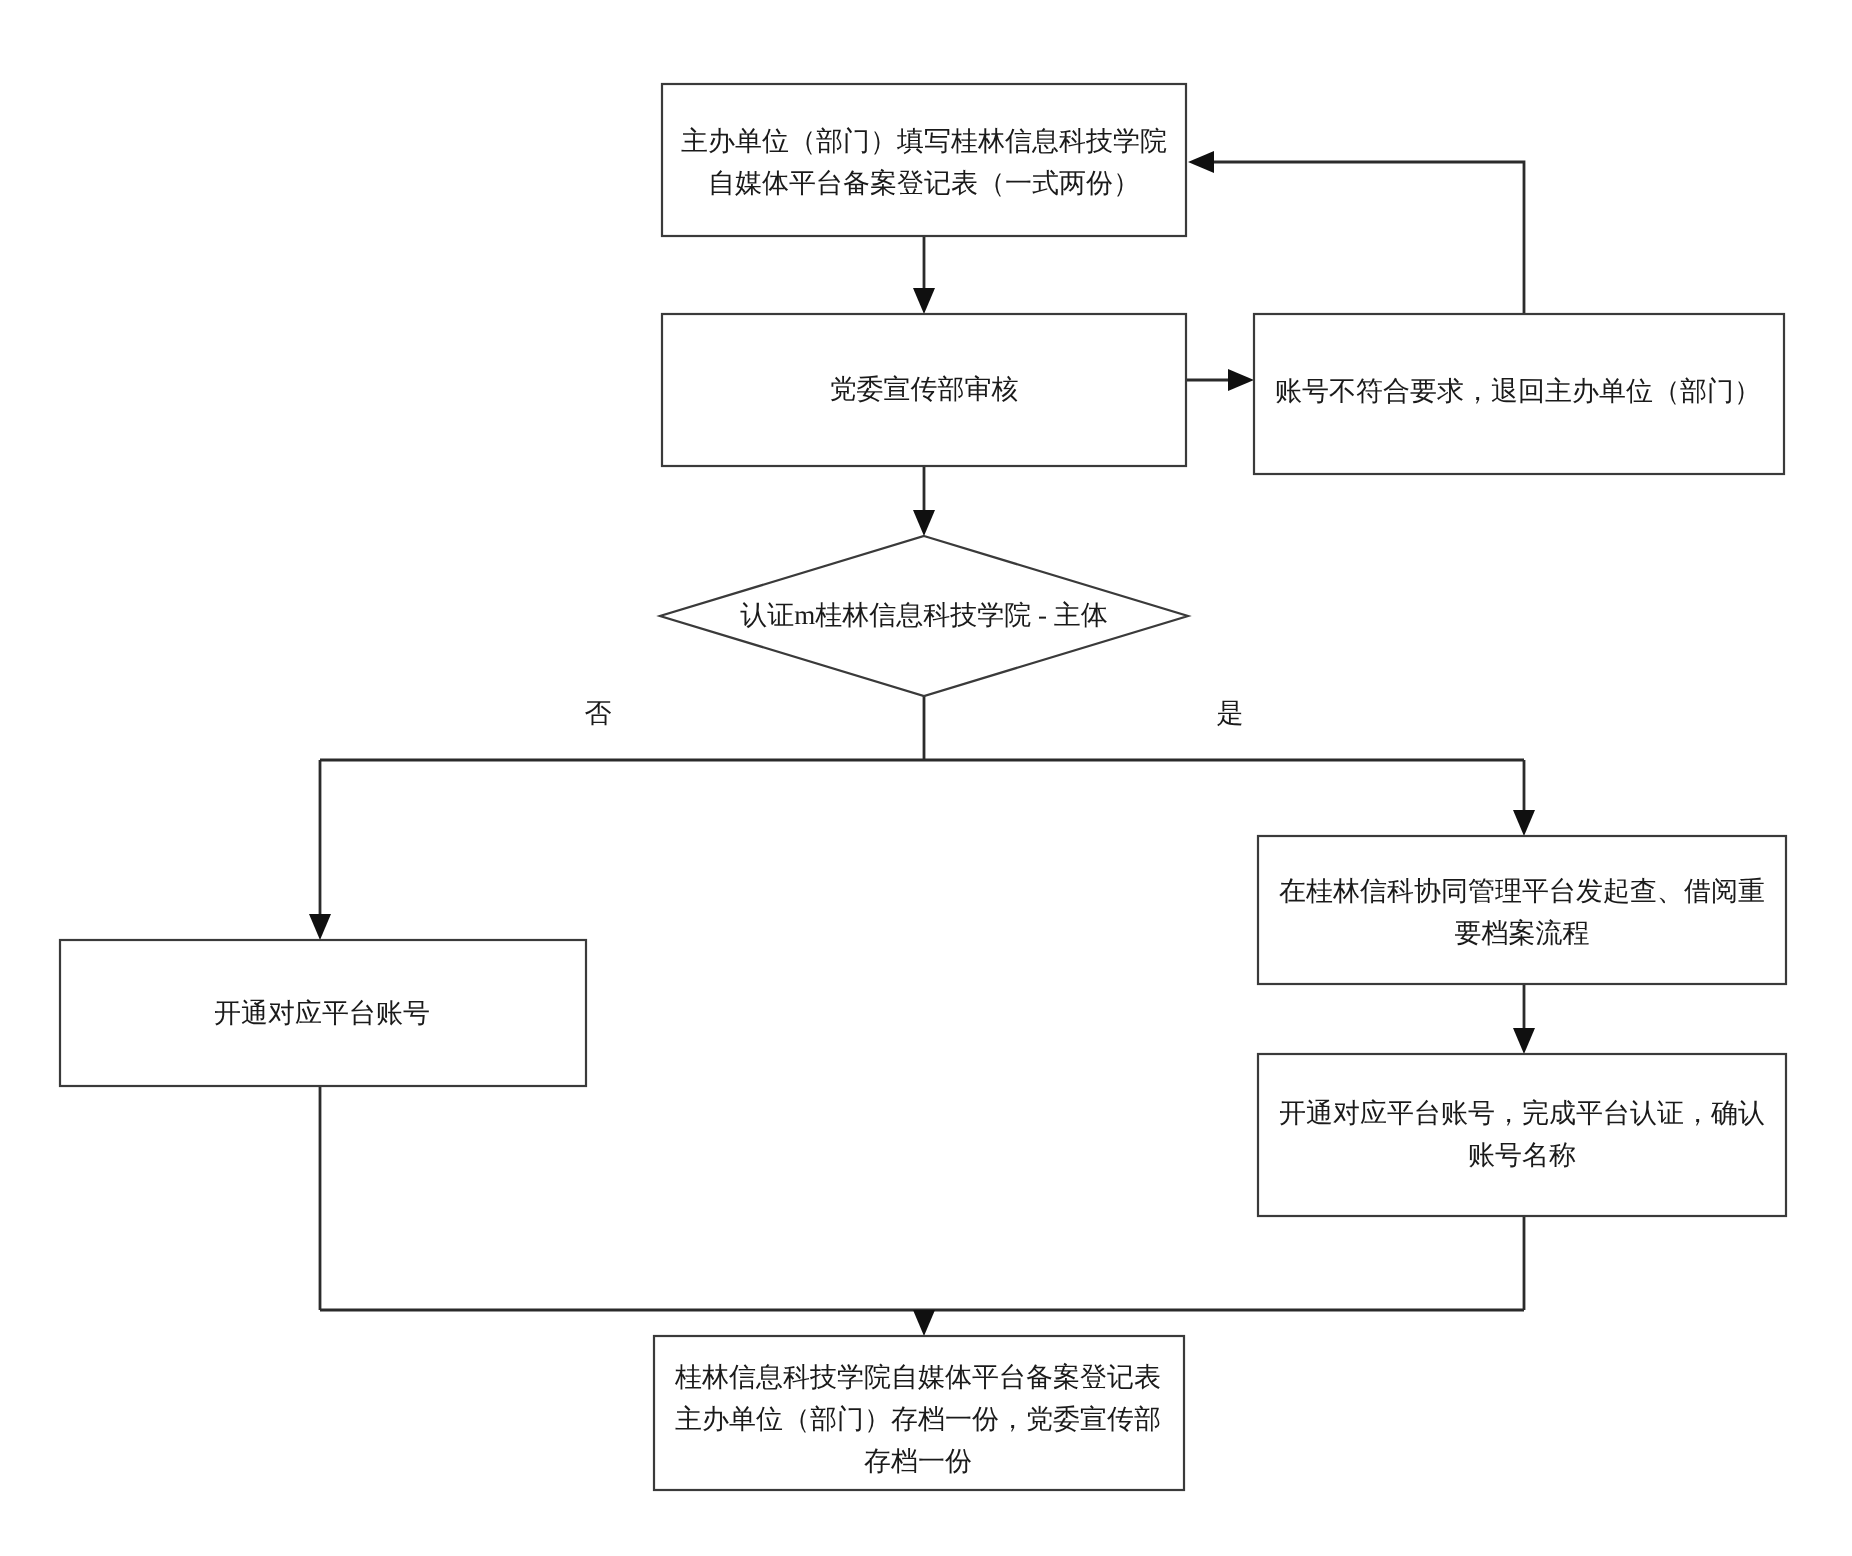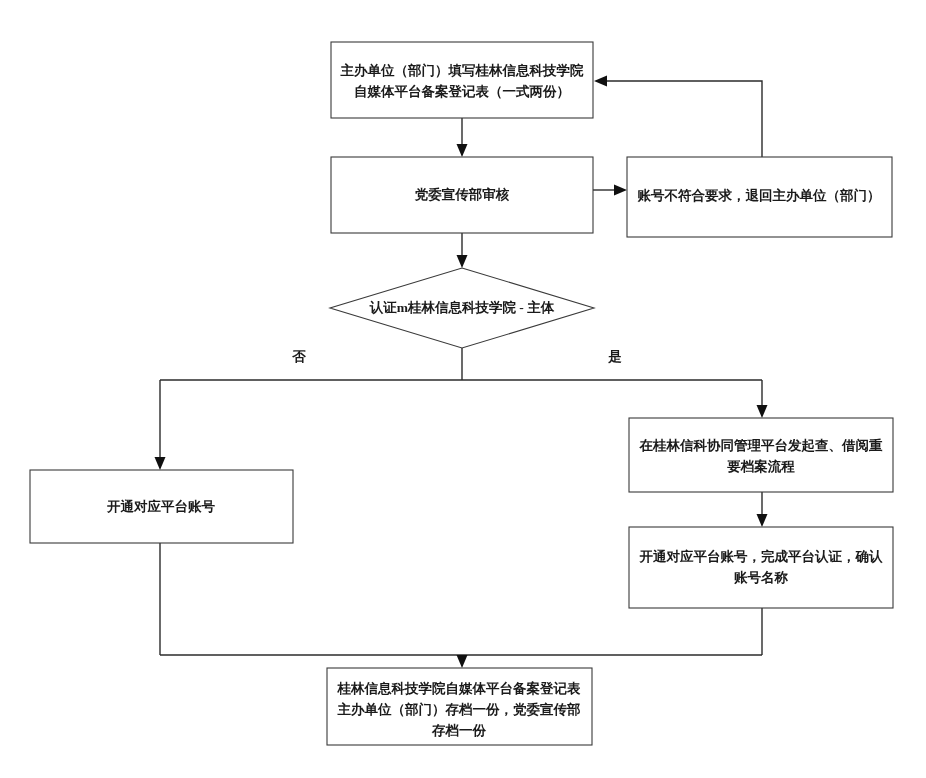--- a/index.html
+++ b/index.html
@@ -11,21 +11,20 @@
     width: 926px;
     height: 778px;
     font-family: "Liberation Sans", sans-serif;
     overflow: hidden;
   }
   #flowchart-root {
     position: relative;
     width: 926px;
     height: 778px;
     background: #ffffff;
-    font-weight: bold;
   }
   svg#flow-svg {
     position: absolute;
     top: 0;
     left: 0;
     width: 926px;
     height: 778px;
   }
   .node-shape {
     fill: #ffffff;

